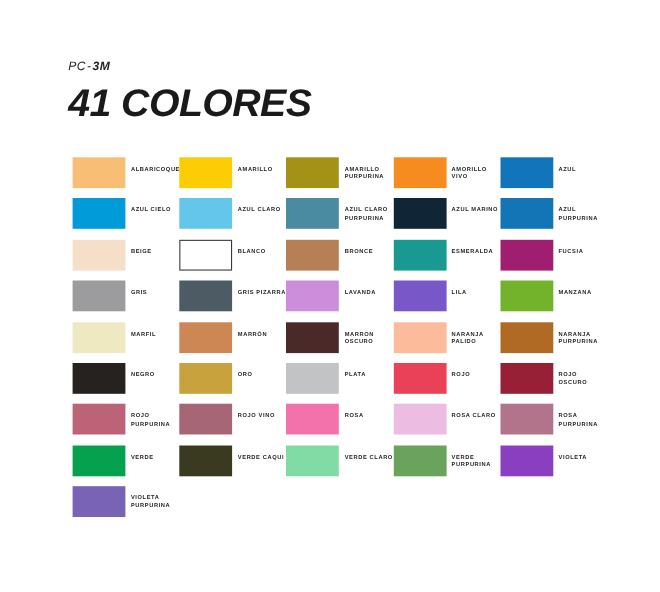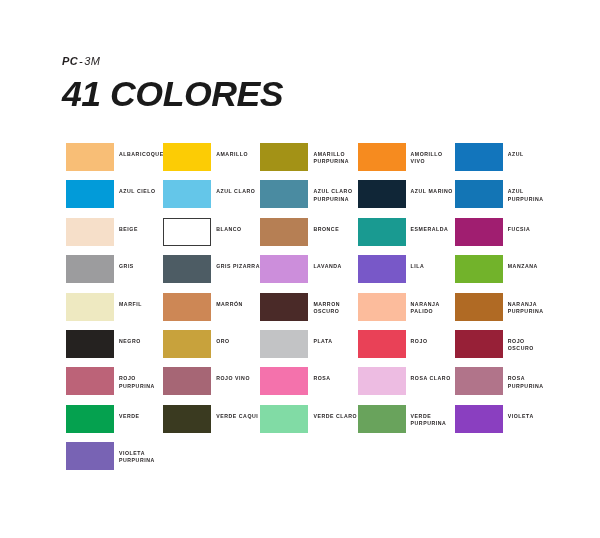--- a/index.html
+++ b/index.html
@@ -31,29 +31,29 @@
   .kicker {
     font-family: "Liberation Sans", sans-serif;
     font-size: 11px;
     letter-spacing: 0.4px;
     color: #231f20;
     font-style: italic;
     line-height: 13px;
     white-space: nowrap;
   }
   .kicker .kicker-pc {
-    font-weight: 700;
+    font-weight: 400;
     text-align: right;
   }
   .kicker .kicker-sep {
     font-weight: 400;
     padding: 0 1px;
   }
   .kicker .kicker-brand {
-    font-weight: 400;
+    font-weight: 700;
     margin-top: 32px;
   }
   .title {
     margin-top: 6px;
     font-family: "Liberation Sans", sans-serif;
     font-size: 35px;
     font-weight: 700;
     font-style: italic;
     letter-spacing: -0.5px;
     color: #1a1a1a;

